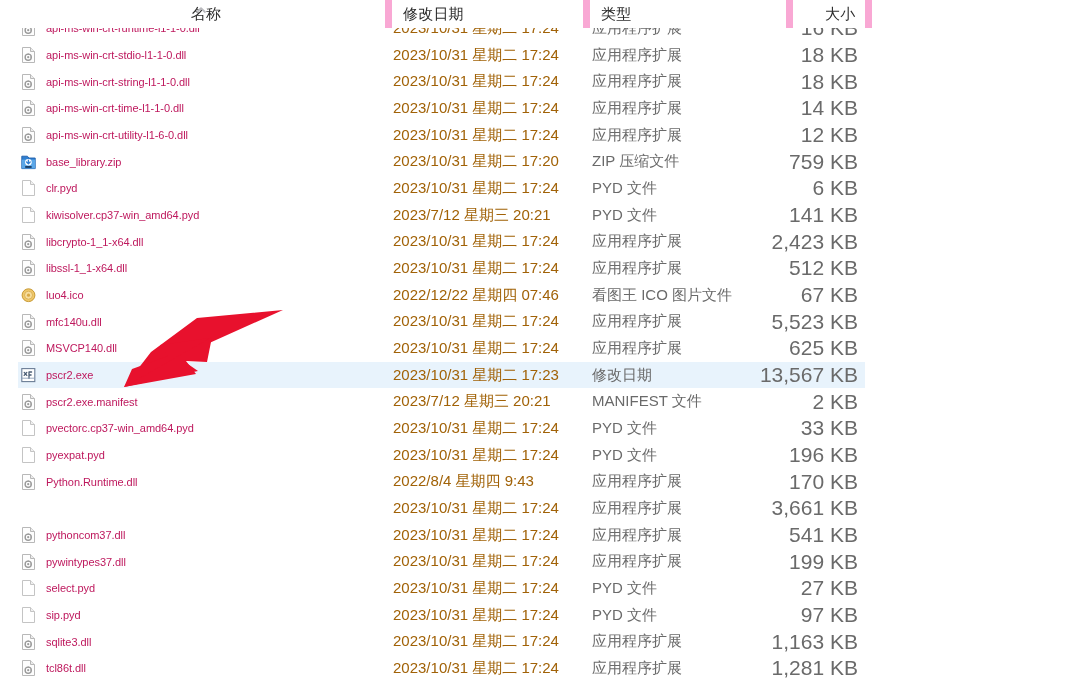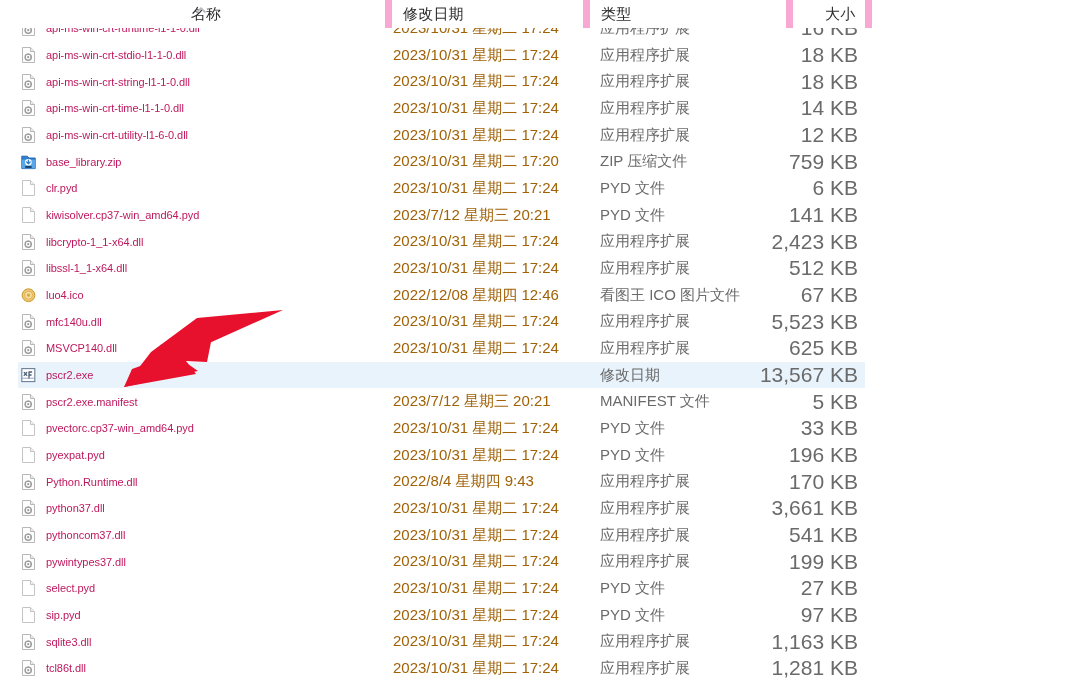--- a/index.html
+++ b/index.html
@@ -141,21 +141,20 @@
     left: 393px;
     width: 190px;
     font-size: 15px;
     color: #a16207;
   }
   .cell.type {
     left: 592px;
     width: 160px;
     font-size: 15px;
     color: #6a6a6a;
-    margin-left: 8px;
   }
   .cell.size {
     left: 750px;
     width: 108px;
     justify-content: flex-end;
     font-size: 21px;
     color: #6a6a6a;
   }
 
   
@@ -386,21 +385,21 @@
           <div class="cell name">
             <span class="ico">
               <svg width="17" height="18" viewBox="0 0 17 18">
                 <circle cx="8.5" cy="9.2" r="6.4" fill="#f0c86b" stroke="#c89a35" stroke-width="1"></circle>
                 <circle cx="8.5" cy="9.2" r="4.0" fill="#f7dea0" stroke="#d4ab4c" stroke-width="0.8"></circle>
                 <circle cx="8.5" cy="9.2" r="1.6" fill="#d8a945"></circle>
               </svg>
             </span>
             <span class="fname">luo4.ico</span>
           </div>
-          <div class="cell date">2022/12/08 星期四 12:46</div>
+          <div class="cell date">2022/12/22 星期四 07:46</div>
           <div class="cell type">看图王 ICO 图片文件</div>
           <div class="cell size">67 KB</div>
         </div>
         <div class="row">
           <div class="hl"></div>
           <div class="cell name">
             <span class="ico">
               <svg width="17" height="18" viewBox="0 0 17 18">
                 <path d="M2.5 1.5 h8 l4 4 v11 h-12 z" fill="#fdfdfd" stroke="#b8b8b8" stroke-width="1"></path>
                 <path d="M10.5 1.5 v4 h4" fill="#ececec" stroke="#b8b8b8" stroke-width="1"></path>
@@ -439,40 +438,41 @@
             <span class="ico">
               <svg width="17" height="18" viewBox="0 0 17 18">
                 <rect x="1.8" y="2.6" width="13" height="13" fill="#ffffff" stroke="#6b7d96" stroke-width="1.1"></rect>
                 <path d="M4.2 6.4 l2.6 3.0 M6.8 6.4 l-2.6 3.0" stroke="#4a5c73" stroke-width="1.3" stroke-linecap="round"></path>
                 <path d="M9.0 6.0 v6.4 M9.0 6.0 h2.6 M9.0 9.0 h2.1" stroke="#4a5c73" stroke-width="1.3" stroke-linecap="round"></path>
                 <path d="M1.8 12.2 h13" stroke="#8fa0b8" stroke-width="0.9"></path>
               </svg>
             </span>
             <span class="fname">pscr2.exe</span>
           </div>
+          <div class="cell date">2023/10/31 星期二 17:23</div>
           <div class="cell type">修改日期</div>
           <div class="cell size">13,567 KB</div>
         </div>
         <div class="row">
           <div class="hl"></div>
           <div class="cell name">
             <span class="ico">
               <svg width="17" height="18" viewBox="0 0 17 18">
                 <path d="M2.5 1.5 h8 l4 4 v11 h-12 z" fill="#fdfdfd" stroke="#b8b8b8" stroke-width="1"></path>
                 <path d="M10.5 1.5 v4 h4" fill="#ececec" stroke="#b8b8b8" stroke-width="1"></path>
                 <circle cx="8.2" cy="11.2" r="3.1" fill="none" stroke="#9a9a9a" stroke-width="1.3"></circle>
                 <circle cx="8.2" cy="11.2" r="1.1" fill="#9a9a9a"></circle>
                 <path d="M8.2 7.6 v1.1 M8.2 13.7 v1.1 M4.9 11.2 h1.1 M10.4 11.2 h1.1" stroke="#9a9a9a" stroke-width="1.2"></path>
               </svg>
             </span>
             <span class="fname">pscr2.exe.manifest</span>
           </div>
           <div class="cell date">2023/7/12 星期三 20:21</div>
           <div class="cell type">MANIFEST 文件</div>
-          <div class="cell size">5 KB</div>
+          <div class="cell size">2 KB</div>
         </div>
         <div class="row">
           <div class="hl"></div>
           <div class="cell name">
             <span class="ico">
               <svg width="17" height="18" viewBox="0 0 17 18">
                 <path d="M2.5 1.5 h8 l4 4 v11 h-12 z" fill="#ffffff" stroke="#c4c4c4" stroke-width="1"></path>
                 <path d="M10.5 1.5 v4 h4" fill="#f0f0f0" stroke="#c4c4c4" stroke-width="1"></path>
               </svg>
             </span>
@@ -510,32 +510,20 @@
               </svg>
             </span>
             <span class="fname">Python.Runtime.dll</span>
           </div>
           <div class="cell date">2022/8/4 星期四 9:43</div>
           <div class="cell type">应用程序扩展</div>
           <div class="cell size">170 KB</div>
         </div>
         <div class="row">
           <div class="hl"></div>
-          <div class="cell name">
-            <span class="ico">
-              <svg width="17" height="18" viewBox="0 0 17 18">
-                <path d="M2.5 1.5 h8 l4 4 v11 h-12 z" fill="#fdfdfd" stroke="#b8b8b8" stroke-width="1"></path>
-                <path d="M10.5 1.5 v4 h4" fill="#ececec" stroke="#b8b8b8" stroke-width="1"></path>
-                <circle cx="8.2" cy="11.2" r="3.1" fill="none" stroke="#9a9a9a" stroke-width="1.3"></circle>
-                <circle cx="8.2" cy="11.2" r="1.1" fill="#9a9a9a"></circle>
-                <path d="M8.2 7.6 v1.1 M8.2 13.7 v1.1 M4.9 11.2 h1.1 M10.4 11.2 h1.1" stroke="#9a9a9a" stroke-width="1.2"></path>
-              </svg>
-            </span>
-            <span class="fname">python37.dll</span>
-          </div>
           <div class="cell date">2023/10/31 星期二 17:24</div>
           <div class="cell type">应用程序扩展</div>
           <div class="cell size">3,661 KB</div>
         </div>
         <div class="row">
           <div class="hl"></div>
           <div class="cell name">
             <span class="ico">
               <svg width="17" height="18" viewBox="0 0 17 18">
                 <path d="M2.5 1.5 h8 l4 4 v11 h-12 z" fill="#fdfdfd" stroke="#b8b8b8" stroke-width="1"></path>

